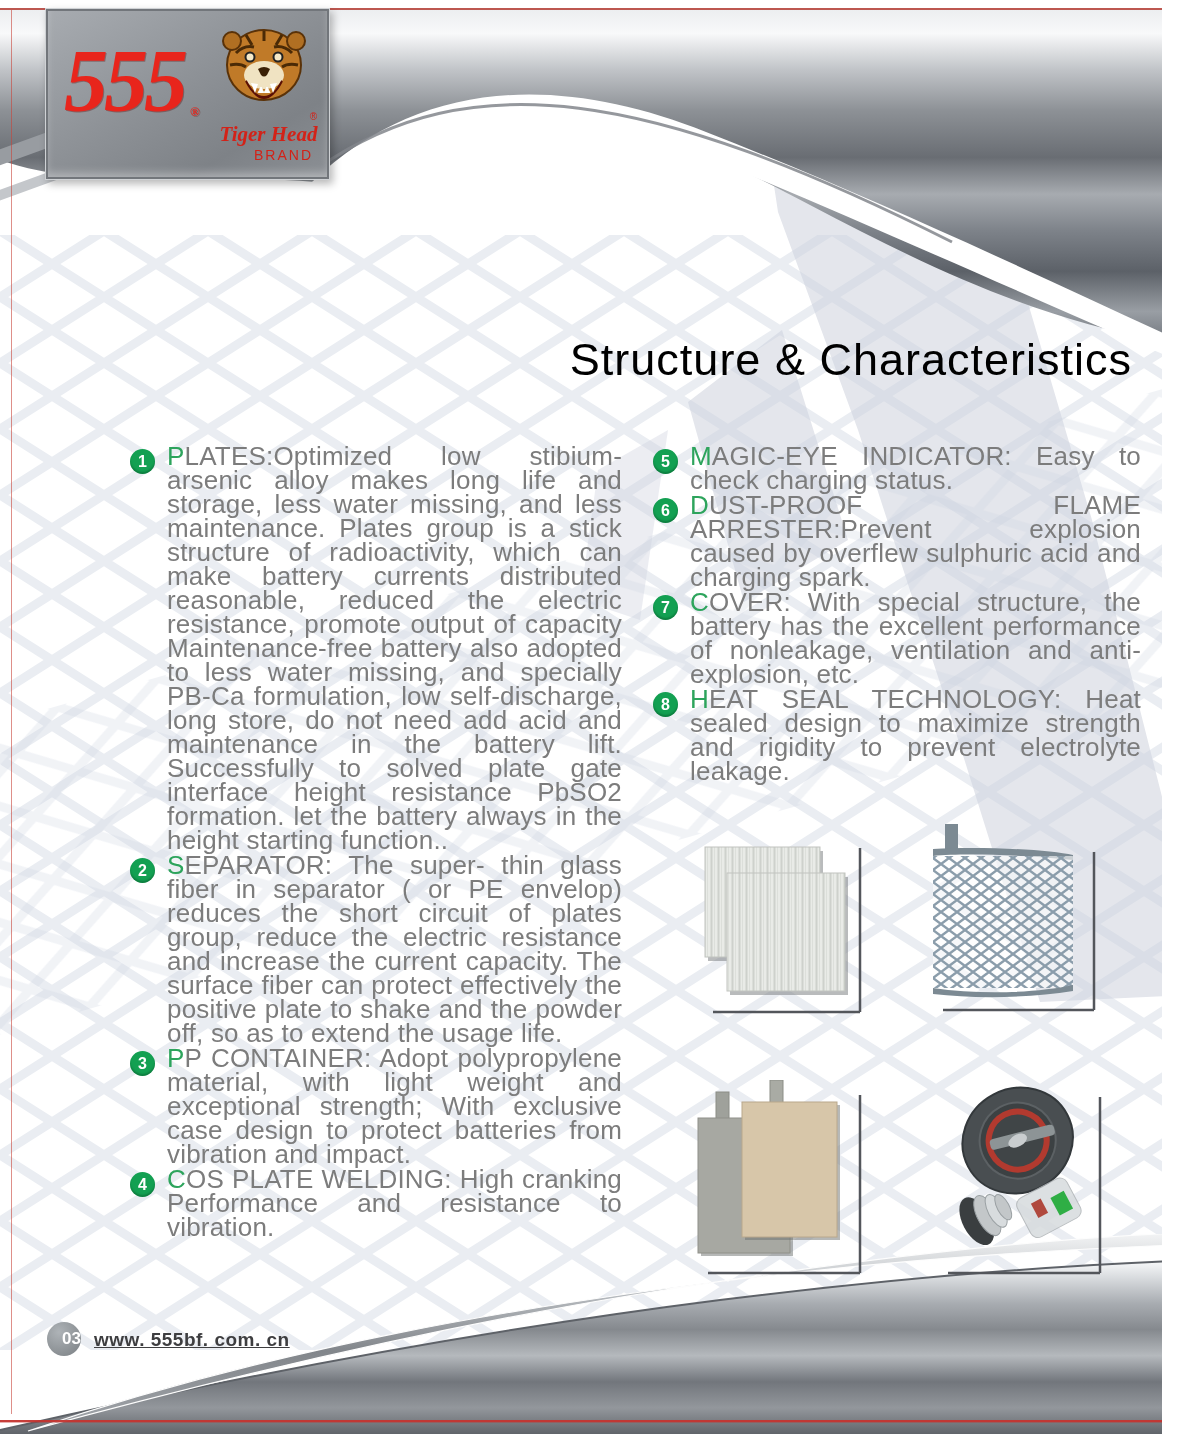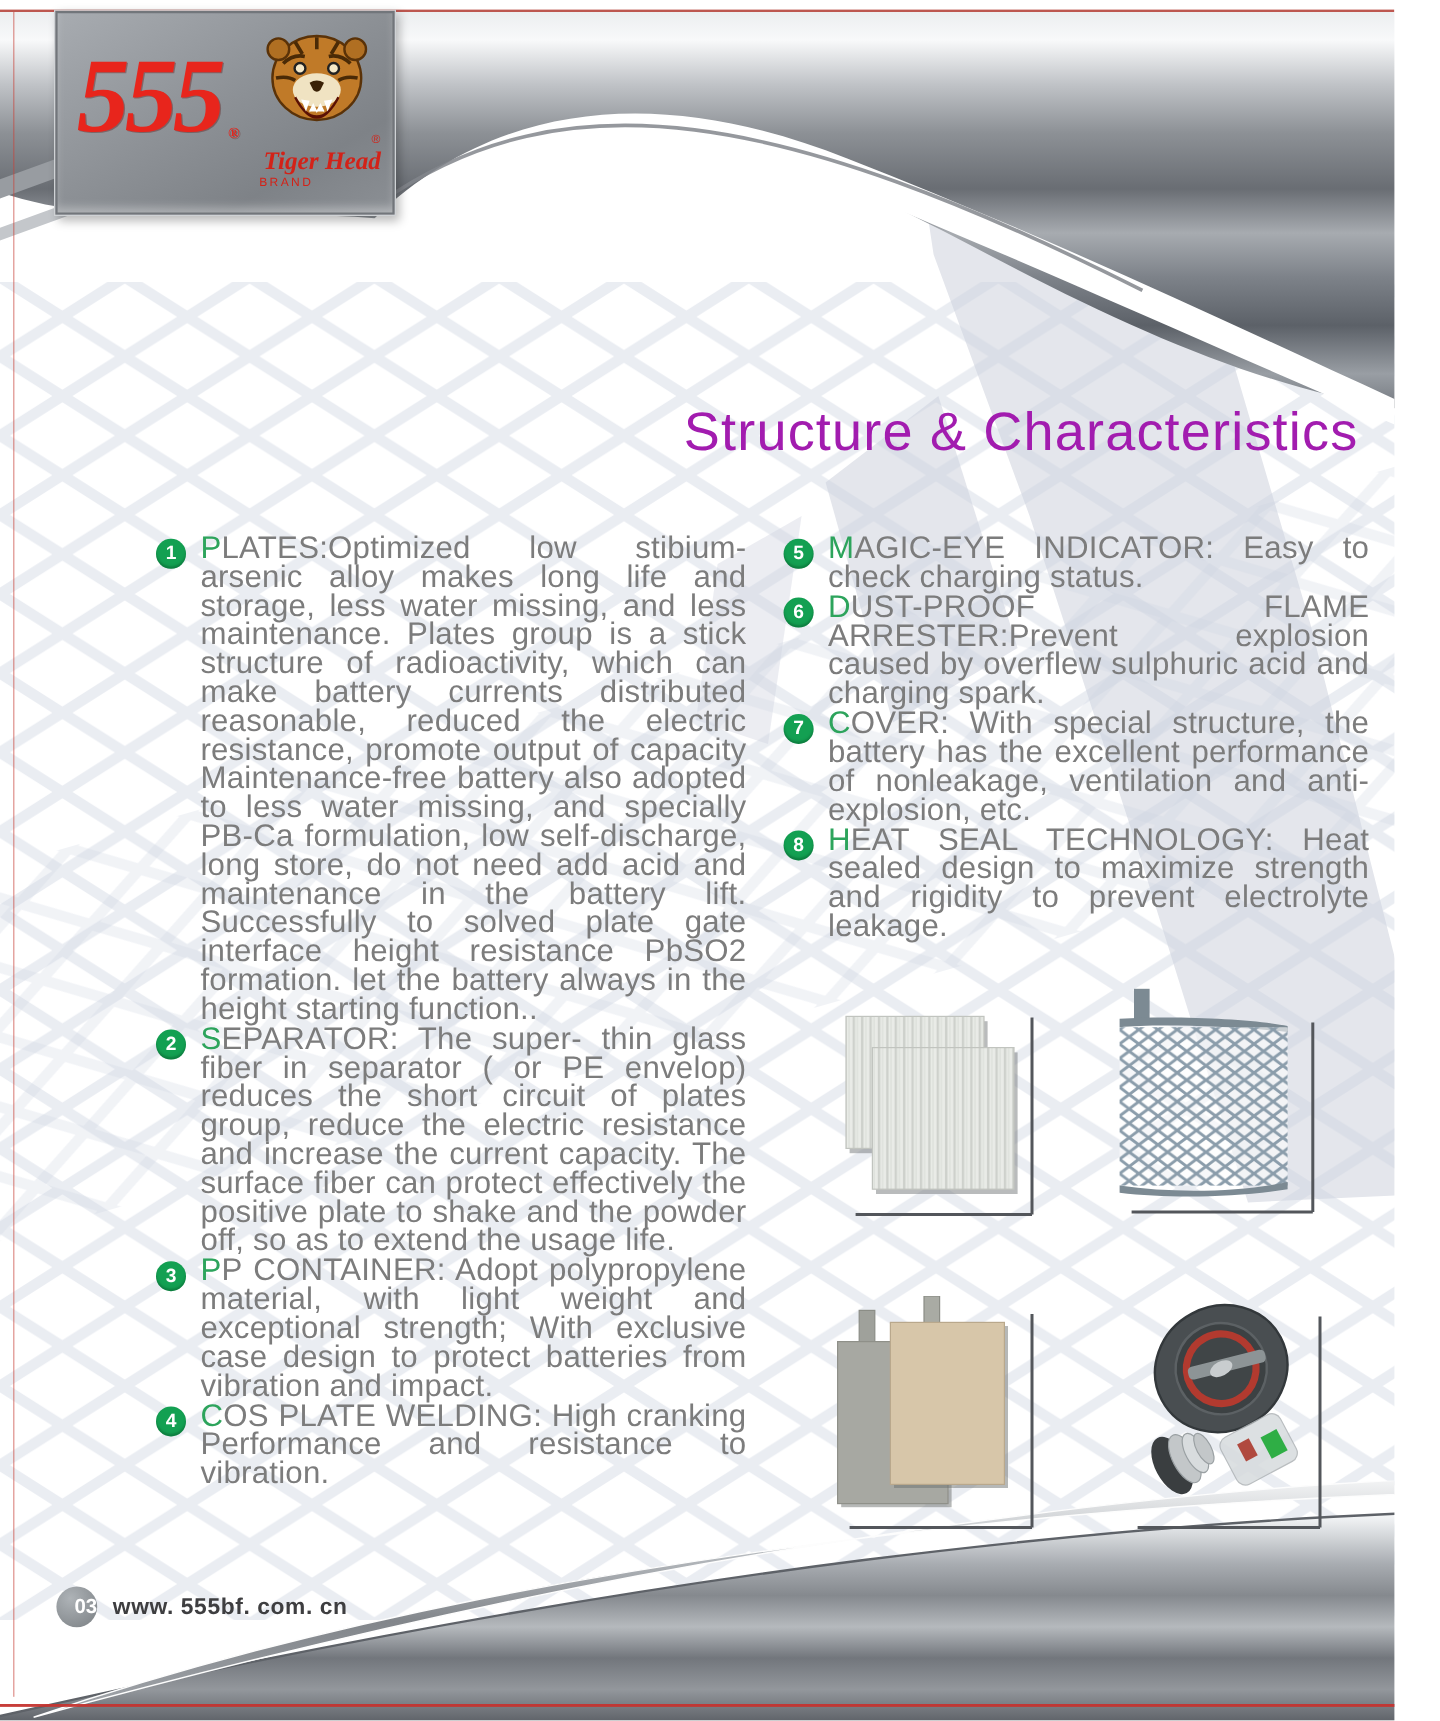--- a/index.html
+++ b/index.html
@@ -17,46 +17,46 @@
     background:linear-gradient(150deg,#a8acb1 0%,#8e9297 45%,#7e8287 75%,#8c9095 100%);
     border:1px solid #cfd2d5;box-shadow:inset 0 0 0 2px #72767b, inset 0 -6px 8px rgba(255,255,255,.35), 3px 4px 8px rgba(0,0,0,.28);}
   .logo-555{position:absolute;left:18px;top:28px;color:#e8251c;
     font-family:"Liberation Serif",serif;font-size:88px;font-weight:bold;font-style:italic;
     letter-spacing:-4px;line-height:1;text-shadow:1px 1px 0 rgba(90,10,5,.35);}
   .logo-555 .reg{font-size:13px;font-style:normal;letter-spacing:0;vertical-align:baseline;position:relative;top:6px;left:6px;}
   .tiger-wrap{position:absolute;left:170px;top:14px;width:105px;text-align:center;}
   .tiger-reg{color:#d32218;font-size:10px;text-align:right;margin:-4px 4px 0 0;}
   .brand-script{color:#d32218;font-family:"Liberation Serif",serif;font-style:italic;font-weight:bold;
     font-size:21px;letter-spacing:0px;margin-top:0px;}
-  .brand-sub{color:#d32218;font-size:10px;letter-spacing:2px;text-align:left;margin-right:8px;}
+  .brand-sub{color:#d32218;font-size:14px;letter-spacing:2px;text-align:right;margin-right:8px;}
 
   
   .page-title{left:396px;top:218px;font-size:98px;letter-spacing:5px;color:#58524d;z-index:5;font-weight:400;}
-  .page-subtitle{left:0;top:334px;width:1132px;text-align:right;font-size:45px;letter-spacing:1px;color:#a21caf;z-index:5;font-weight:400;}
+  .page-subtitle{left:0;top:334px;width:1132px;text-align:right;font-size:45px;letter-spacing:1px;color:#000000;z-index:5;font-weight:400;}
 
   
   .feature-col{z-index:5;}
   .col-left{left:130px;top:444px;width:492px;}
   .col-right{left:653px;top:444px;width:488px;}
   .feature-item{display:flex;align-items:flex-start;margin-bottom:1px;}
   .num-badge{flex:0 0 25px;width:25px;height:25px;border-radius:50%;background:#13a052;color:#ffffff;
     font-size:16px;font-weight:bold;text-align:center;line-height:25px;margin-top:5px;
     box-shadow:inset 0 -2px 2px rgba(0,60,25,.35);}
   .feature-text{margin:0 0 0 12px;font-size:26px;line-height:24px;color:#7c7c7c;
     text-align:justify;letter-spacing:.2px;}
   .feature-text .lead{color:#2da45c;}
 
   
   .figure{z-index:5;}
 
   
   .page-num-badge{left:47px;top:1322px;width:34px;height:34px;border-radius:50%;
     background:radial-gradient(circle at 35% 30%,#aeb3b7,#878c90 75%);color:#ffffff;
     font-size:17px;font-weight:bold;text-align:right;line-height:34px;z-index:7;}
-  .website{left:94px;top:1329px;font-size:19px;font-weight:bold;color:#3e3e40;letter-spacing:.5px;z-index:7;}
+  .website{left:94px;top:1329px;font-size:19px;font-weight:bold;color:#3e3e40;letter-spacing:.5px;z-index:7;text-decoration:underline;}
 </style>
 </head>
 <body>
 
 <div class="page">
 
   <svg class="abs" style="left:0;top:0;z-index:1" width="1200" height="1434" viewBox="0 0 1200 1434">
     <defs>
       <pattern id="net" width="104" height="66" patternUnits="userSpaceOnUse">
         <path d="M0,33 L52,0 L104,33 L52,66 Z" fill="none" stroke="#ccd3e0" stroke-width="9" stroke-linejoin="round"></path>

